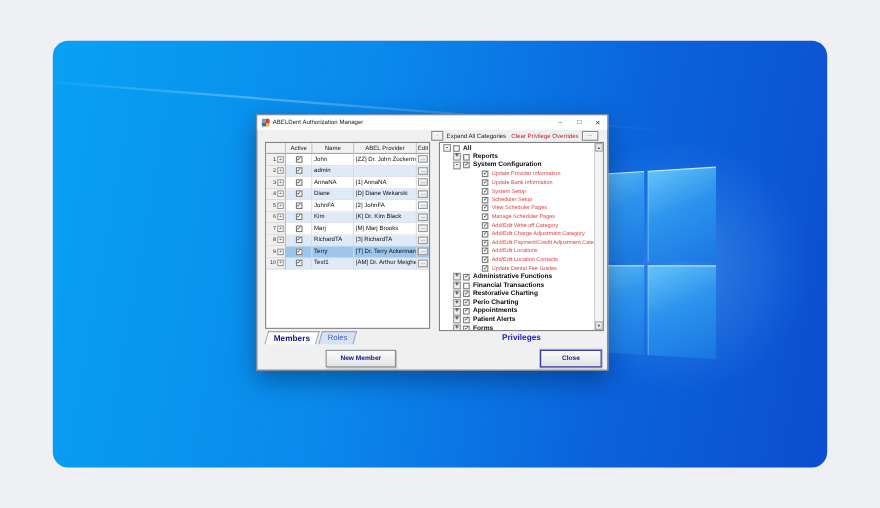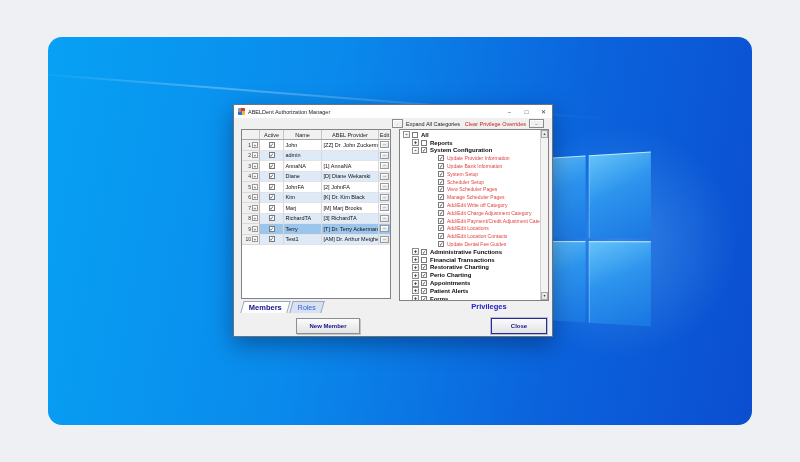--- a/index.html
+++ b/index.html
@@ -98,21 +98,21 @@
     box-shadow:inset 1px 1px 0 #fff;font-size:6px;line-height:4px;text-align:center;color:#222;
     margin-right:2px;font-weight:bold;flex:none;}
   .tree-chk{margin-right:3px;}
   .tree-label.cat{font-weight:bold;font-size:6px;color:#0a0a0a;}
   .tree-label.leaf{font-size:5px;color:#e04444;}
   .tree-scroll{position:absolute;right:0;top:0;width:8px;height:100%;background:#f3f3f3;border-left:1px solid #cfcfcf;box-sizing:border-box;}
   .scroll-btn{position:absolute;left:0;width:7px;height:8px;background:#e8e8e8;border:1px solid #a8a8a8;box-sizing:border-box;
     font-size:3.5px;line-height:6px;text-align:center;color:#444;}
   .scroll-btn.up{top:0;}
   .scroll-btn.down{bottom:0;}
-  .priv-label{position:absolute;left:180px;top:197px;width:150px;text-align:center;
+  .priv-label{position:absolute;left:165px;top:197px;width:150px;text-align:center;
     font-size:7.5px;font-weight:bold;color:#2121c8;}
   
   .btn{position:absolute;box-sizing:border-box;background:linear-gradient(#fbfbfb,#e3e3e3);
     border:1px solid #8a8f96;box-shadow:1px 1px 0 rgba(0,0,0,.18);
     font-family:"Liberation Sans", sans-serif;font-size:6px;font-weight:bold;color:#14148c;
     display:flex;align-items:center;justify-content:center;padding:0;}
   .btn-new-member{left:62px;top:213px;width:64px;height:16px;}
   .btn-close{left:257px;top:213px;width:56px;height:16px;border:1.5px solid #2a2aa0;box-shadow:0 0 0 1px #b8bfca;}
 </style>
 </head>

